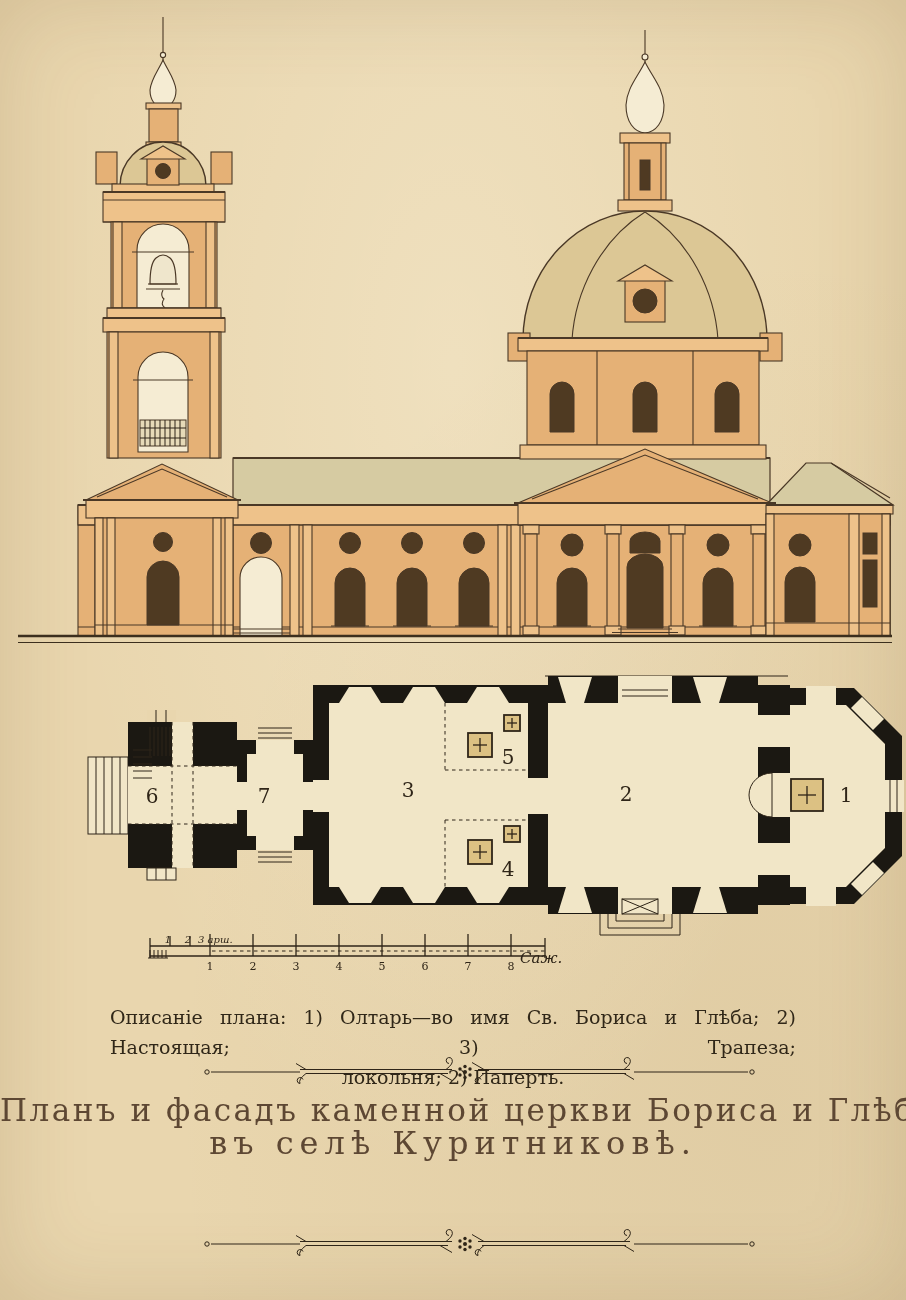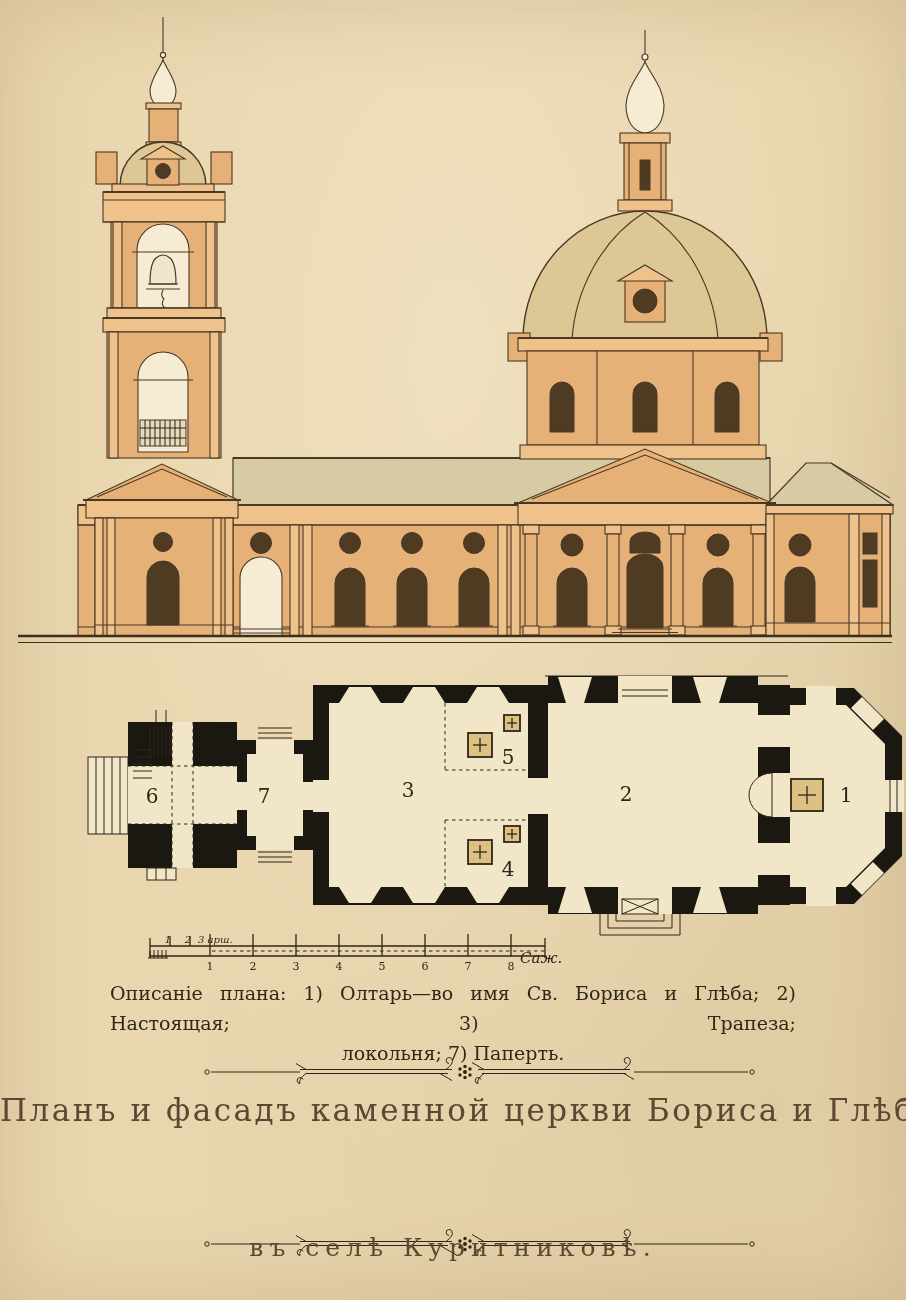--- a/index.html
+++ b/index.html
@@ -51,25 +51,25 @@
   .scale-unit{font-family:"DejaVu Serif",serif;font-size:15px;font-style:italic;fill:var(--ink_dark)}
   .scale-arsh{font-family:"DejaVu Serif",serif;font-size:10px;font-style:italic;fill:var(--ink_dark)}
   .orn{stroke:var(--ink_dark);stroke-width:1;fill:none}
   .orn-dot{fill:var(--ink_dark);stroke:none}
   
   .caption{
     position:absolute;left:110px;top:978px;width:686px;
     font-size:19px;line-height:30px;color:var(--caption_ink);
     text-align:justify;
   }
-  .caption .just{text-align:justify;text-align-last:justify;}
+  .caption .just{text-align:justify;text-align-last:justify;margin-top:24px;}
   .caption .centered{text-align:center;text-align-last:center;}
   .title-block{position:absolute;left:0;width:906px;text-align:center;color:var(--title_ink);}
   .title-l1{top:1092px;font-size:31px;letter-spacing:2.5px;white-space:nowrap;}
-  .title-l2{top:1233px;font-size:25px;letter-spacing:6px;}
+  .title-l2{top:1124px;font-size:32px;letter-spacing:6px;}
 </style>
 </head>
 <body>
 
 <div class="page">
 
 <svg width="906" height="1300" viewBox="0 0 906 1300">
   <defs>
     <g id="arch-win">
       <path class="c-win" d="M-15,58 V15 A15,15 0 0 1 15,15 V58 Z"></path>
@@ -534,19 +534,19 @@
     <line class="orn" x1="482" y1="1245.5" x2="626" y2="1245.5"></line>
     <path class="orn" d="M484,1241.5 l-12,-7 M484,1245.5 q-8,6 -6,10 a3,3 0 1 1 3,-4"></path>
     <path class="orn" d="M624,1241.5 q8,-6 6,-10 a3,3 0 1 0 -3,4 M624,1245.5 l10,6"></path>
     <line class="orn" x1="634" y1="1244" x2="748" y2="1244"></line>
     <circle class="orn" cx="752" cy="1244" r="2.2"></circle>
   </g>
 </svg>
 
 <div class="caption">
   <div class="just">Описаніе плана: 1) Олтарь—во имя Св. Бориса и Глѣба; 2) Настоящая; 3) Трапеза;</div>
-  <div class="centered">локольня; 7) Паперть.</div>
+  <div class="centered">локольня; 2) Паперть.</div>
 </div>
 
 <div class="title-block title-l1">Планъ и фасадъ каменной церкви Бориса и Глѣба</div>
 <div class="title-block title-l2">въ селѣ Куритниковѣ.</div>
 
 </div>
 
 </body></html>

